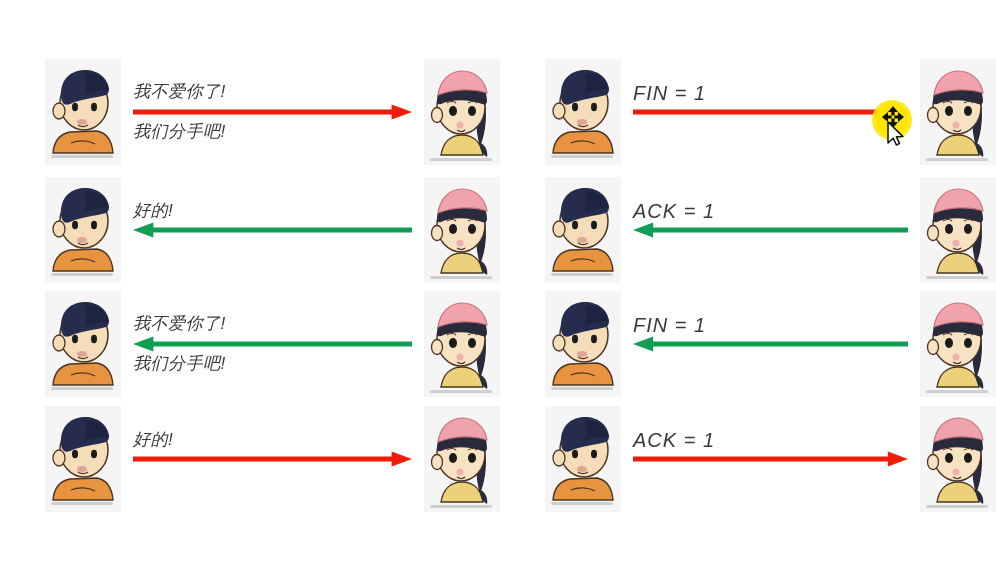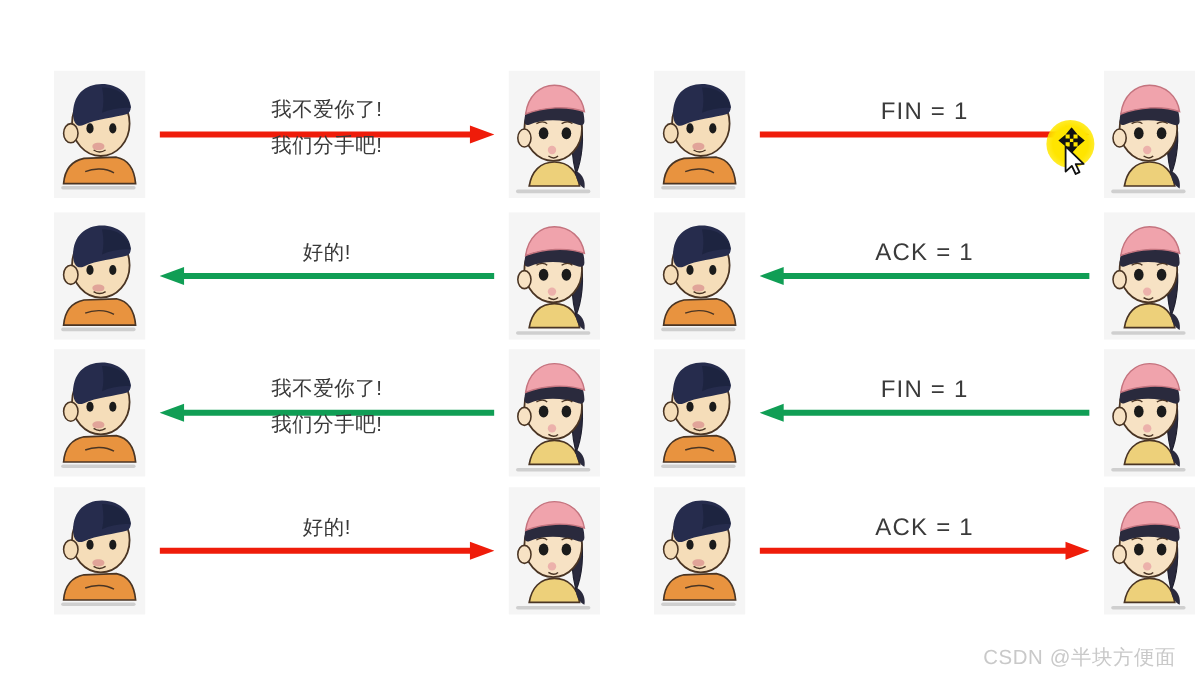--- a/index.html
+++ b/index.html
@@ -74,30 +74,30 @@
     top: 50%;
     transform: translateY(-50%);
     height: 22px;
   }
   .arrow-wrap svg { display: block; width: 100%; height: 22px; }
 
   .label {
     position: absolute;
     left: 0;
     right: 0;
-    text-align: center;
     color: #3a3a3a;
     font-size: 17px;
     line-height: 20px;
     white-space: nowrap;
     letter-spacing: 0.5px;
+    font-style: italic;
   }
   .label.single { top: 50%; transform: translateY(-100%); margin-top: -9px; }
   .label.upper  { top: 50%; transform: translateY(-100%); margin-top: -10px; }
-  .label.lower  { top: 50%; margin-top: 0; }
+  .label.lower  { top: 50%; margin-top: 10px; }
 
   .label.latin { font-size: 20px; letter-spacing: 1px; }
 
   
   .cursor-hl {
     position: absolute;
     width: 40px;
     height: 40px;
     border-radius: 50%;
     background: radial-gradient(circle at 50% 50%,
@@ -524,15 +524,14 @@
         <path d="M0 11 L6 6 L6 9.4 L9.6 9.4 L9.6 12.6 L6 12.6 L6 16 Z" fill="#111"></path>
         <path d="M22 11 L16 16 L16 12.6 L12.4 12.6 L12.4 9.4 L16 9.4 L16 6 Z" fill="#111"></path>
       </g>
 
       <g transform="translate(10,16)">
         <path d="M0 0 L0 21 L5.2 16.2 L8.4 23 L11.6 21.4 L8.4 14.8 L15 14.6 Z" fill="#ffffff" stroke="#111" stroke-width="1.5" stroke-linejoin="round"></path>
       </g>
     </svg>
   </div>
 
-  <div class="watermark">CSDN @半块方便面</div>
 
 </div>
 
 </body></html>

